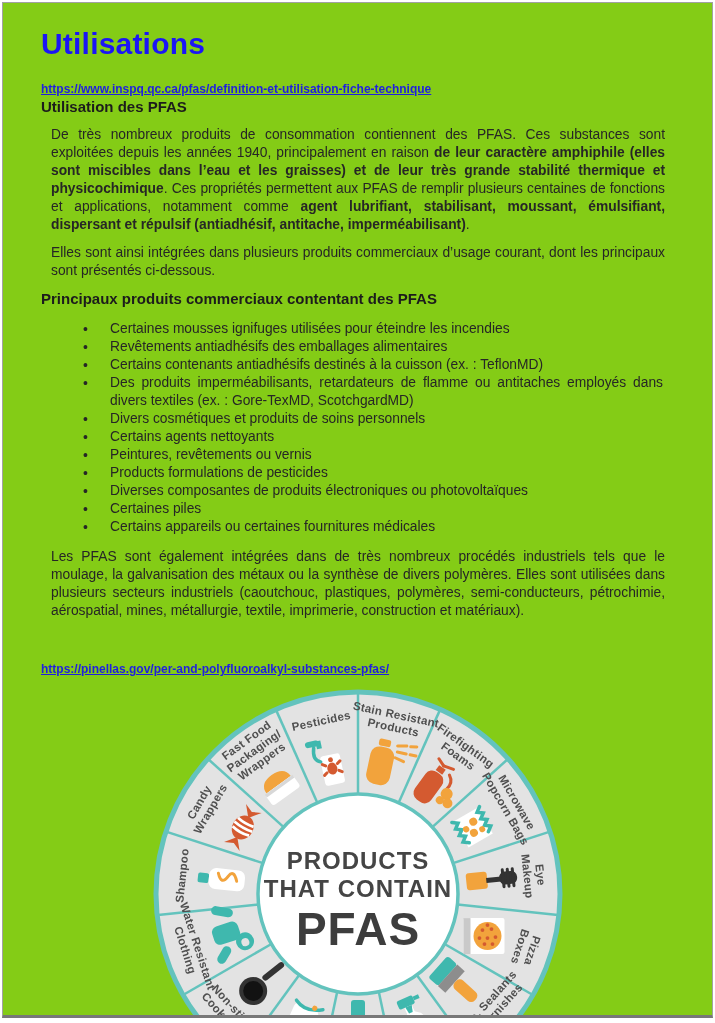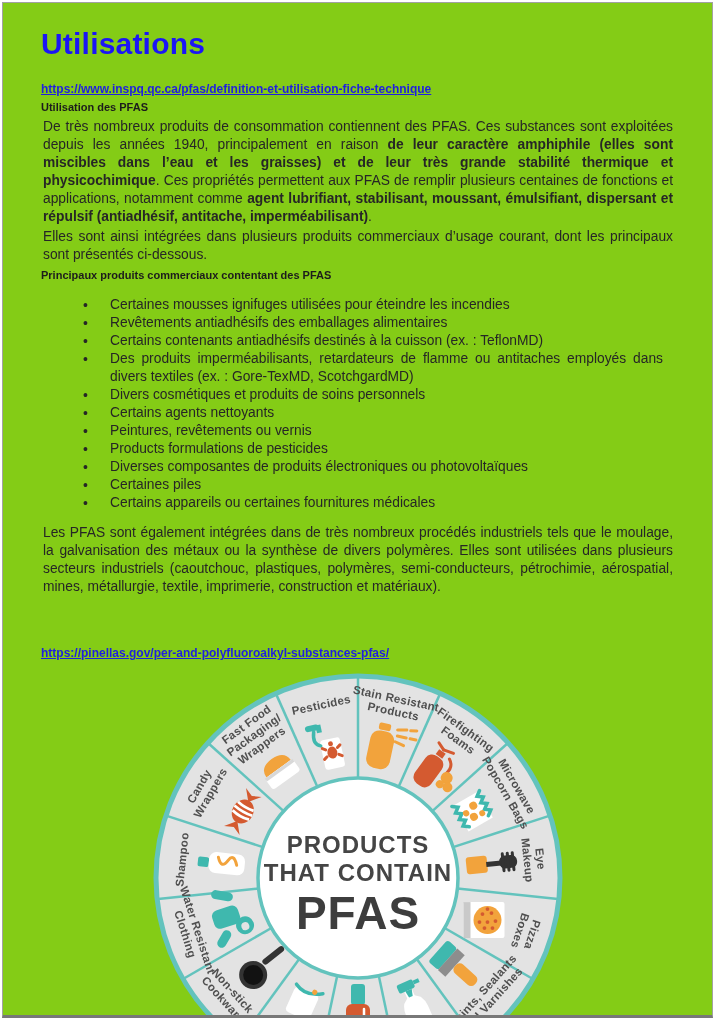--- a/index.html
+++ b/index.html
@@ -4,26 +4,26 @@
 <style>
   html,body{margin:0;padding:0;background:#fff;}
   body{width:715px;height:1023px;font-family:"Liberation Sans",sans-serif;}
   .page{
     position:relative;margin:2px;height:1016px;box-sizing:border-box;
     border:1px solid #a2a2a2;border-bottom:3px solid #787878;
     padding:20px 37px 0 38px;overflow:hidden;color:#262626;background:#84cc16;
   }
   .title{font-size:30px;font-weight:bold;color:var(--title-blue);margin:4px 0 18px 0;letter-spacing:.2px;}
   .link{display:inline-block;color:var(--link-blue);text-decoration:underline;font-size:12px;font-weight:bold;line-height:18px;}
-  .h2{font-size:11px;font-weight:bold;line-height:18px;color:#1c1c1c;}
-  p{margin:2px;font-size:13.8px;line-height:18px;text-align:justify;}
+  .h2{font-size:15px;font-weight:bold;line-height:18px;color:#1c1c1c;}
+  p{margin:10px;font-size:13.8px;line-height:18px;text-align:justify;}
   ul{margin:12px;padding:0;}
   li{list-style:none;position:relative;padding-left:57px;font-size:13.8px;line-height:18px;text-align:justify;}
   li::before{content:"\2022";position:absolute;left:30px;top:0;font-size:14px;}
-  .link2{margin-top:46px;}
+  .link2{margin-top:30px;}
   .wheel-wrap{margin-top:6px;text-align:center;}
   svg{display:block;margin:0 auto;}
   
   .wl{font-family:"Liberation Sans",sans-serif;font-size:11.5px;font-weight:bold;fill:#4f4f4f;
       text-anchor:middle;dominant-baseline:middle;letter-spacing:.3px;}
   .wc{font-family:"Liberation Sans",sans-serif;font-size:24px;font-weight:bold;fill:#454545;
       text-anchor:middle;letter-spacing:1px;}
   .wcBig{font-family:"Liberation Sans",sans-serif;font-size:46px;font-weight:bold;fill:#3d3d3d;
       text-anchor:middle;letter-spacing:1px;}
   

